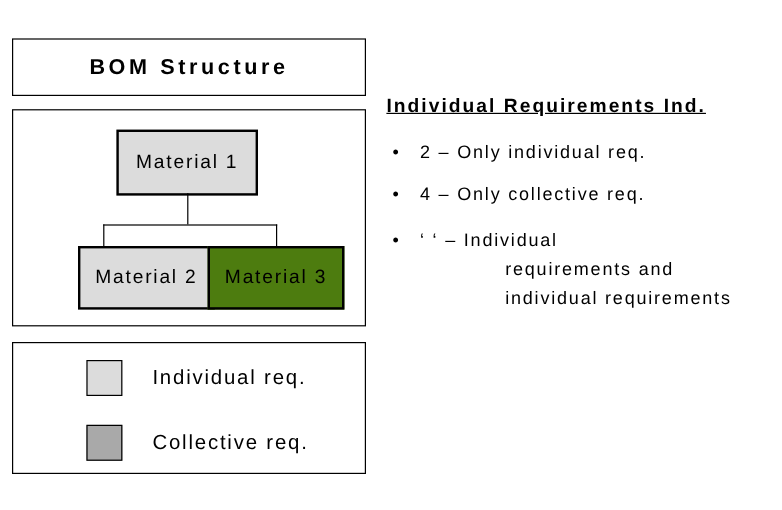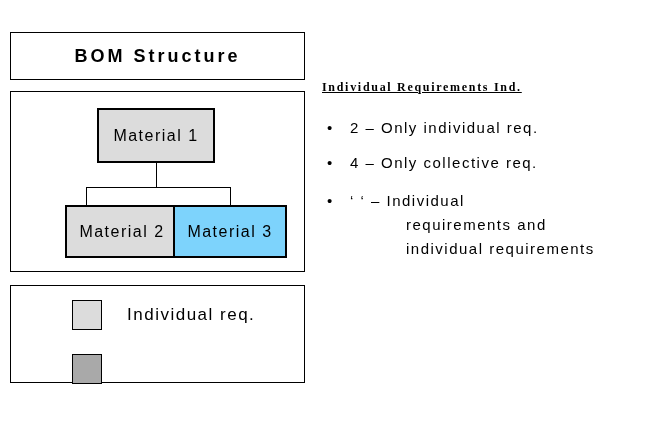--- a/index.html
+++ b/index.html
@@ -52,21 +52,21 @@
   .node-c1    { left: 18px;  top: 113px; width: 114px; height: 53px; }
   .node-c2    { left: 162px; top: 113px; width: 114px; height: 53px; }
   .line { position: absolute; background: #000000; }
   .line-v-root { left: 145px; top: 69px;  width: 1px;   height: 26px; }
   .line-h      { left: 75px;  top: 95px;  width: 145px; height: 1px;  }
   .line-v-c1   { left: 75px;  top: 95px;  width: 1px;   height: 18px; }
   .line-v-c2   { left: 219px; top: 95px;  width: 1px;   height: 18px; }
   
   .legend-box {
     left: 10px; top: 285px;
-    width: 295px; height: 98px;
+    width: 295px; height: 110px;
   }
   .legend-row {
     position: absolute;
     left: 61px;
     height: 30px;
     display: flex; align-items: center;
   }
   .legend-row.r1 { top: 14px; }
   .legend-row.r2 { top: 68px; }
   .swatch {
@@ -84,46 +84,45 @@
   
   .right-panel {
     position: absolute;
     left: 322px; top: 80px;
     width: 325px; height: 330px;
   }
   .panel-heading {
     position: absolute;
     top: 0; left: 0;
     margin: 0;
-    font-size: 12px;
+    font-size: 16px;
     font-weight: bold;
     text-decoration: underline;
     letter-spacing: 1.7px;
     white-space: nowrap;
-    font-family: Liberation Serif, serif;
   }
   .bullet {
     position: absolute;
     left: 0;
     display: flex;
     font-size: 15px;
     letter-spacing: 1.5px;
     line-height: 19px;
     white-space: nowrap;
   }
   .bullet .dot {
     box-sizing: border-box;
     width: 28px;
     padding-left: 5px;
     flex: 0 0 auto;
   }
   .b1 { top: 38px; }
   .b2 { top: 73px; }
   .b3 { top: 109px; line-height: 24px; }
-  .b3 .cont { margin-left: 56px; }
+  .b3 .cont { margin-left: 71px; }
 </style>
 </head>
 <body>
 
 <div class="canvas">
 
   <div class="box title-box">
     <span class="title-text">BOM Structure</span>
   </div>
 
@@ -131,32 +130,33 @@
     <div class="node node-root" style="background-color: rgb(220, 220, 220);">
       <span>Material 1</span>
     </div>
     <div class="line line-v-root"></div>
     <div class="line line-h"></div>
     <div class="line line-v-c1"></div>
     <div class="line line-v-c2"></div>
     <div class="node node-c1" style="background-color: rgb(220, 220, 220); margin-left: 36px;">
       <span>Material 2</span>
     </div>
-    <div class="node node-c2" style="background-color: #7dd3fc;">
+    <div class="node node-c2" style="background-color: #4d7c0f;">
       <span>Material 3</span>
     </div>
   </div>
 
   <div class="box legend-box">
     <div class="legend-row r1">
       <span class="swatch" style="background-color: rgb(220, 220, 220);"></span>
       <span class="legend-label">Individual req.</span>
     </div>
     <div class="legend-row r2">
       <span class="swatch" style="background-color: rgb(169, 169, 169);"></span>
+      <span class="legend-label">Collective req.</span>
     </div>
   </div>
 
   <div class="right-panel">
     <h2 class="panel-heading">Individual Requirements Ind.</h2>
 
     <div class="bullet b1">
       <span class="dot">•</span>
       <span class="bullet-text">2 – Only individual req.</span>
     </div>

